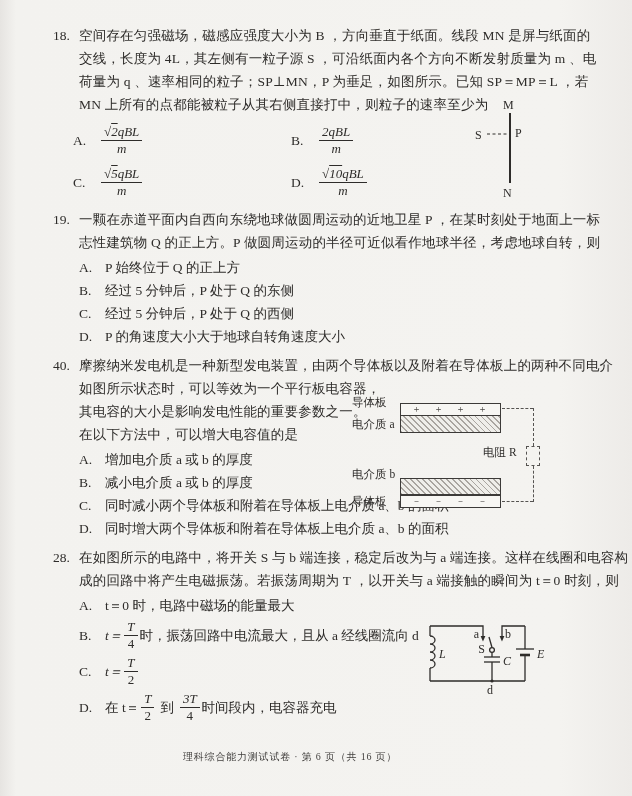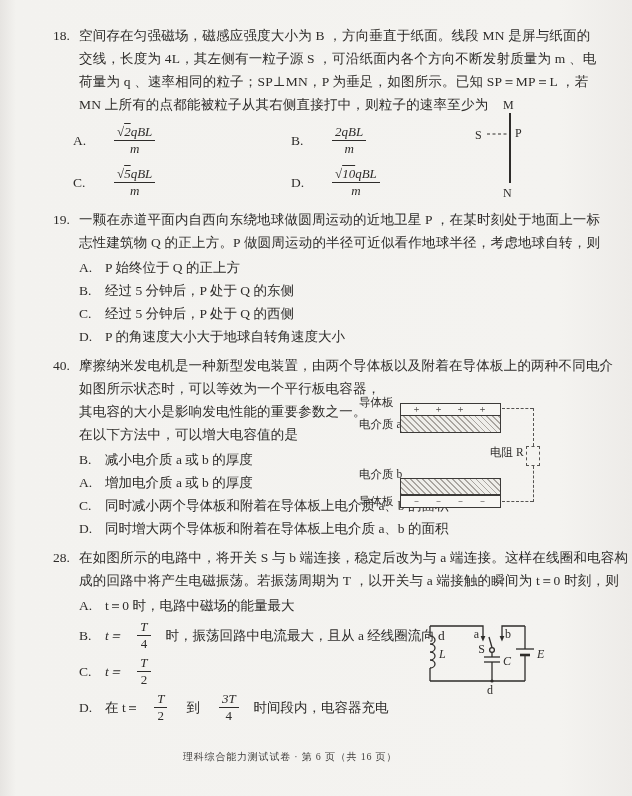--- a/index.html
+++ b/index.html
@@ -16,39 +16,39 @@
   }
   .content { position:absolute; left:53px; top:24px; width:525px; }
   .q { display:flex; margin-bottom:6px; }
   .qnum { width:26px; flex:none; font-size:13.5px; line-height:23px; }
   .qbody { flex:1; font-size:13.5px; line-height:23px; min-width:0; }
   .line { white-space:nowrap; letter-spacing:0.2px; }
   .opts { margin-top:2px; }
   .opt { white-space:nowrap; line-height:23px; }
   .opt-label { display:inline-block; min-width:18px; margin-right:8px; }
   
-  .frac { display:inline-block; vertical-align:middle; text-align:center; margin:0 15px; }
+  .frac { display:inline-block; vertical-align:middle; text-align:center; margin:0 2px; }
   .frac .num { display:block; padding:0 3px 0; border-bottom:1px solid #2e2c2a; line-height:16px; font-size:13px; }
   .frac .den { display:block; line-height:16px; font-size:13px; }
   .it { font-style:italic; }
   .rad { font-style:normal; }
   .sqrt-arg { text-decoration:overline; }
   
   .opts18 { display:grid; grid-template-columns:218px 1fr; row-gap:2px; margin-left:-6px; margin-top:4px; }
   .opt18 { display:flex; align-items:center; height:40px; white-space:nowrap; }
   
   .opt21 { display:flex; align-items:center; white-space:nowrap; }
   .opt21.tall { height:36px; }
   .opt21 .gap { margin:0 4px; }
   
   .diagram18 { position:absolute; left:470px; top:96px; width:110px; height:110px; }
   .diagram18 svg { display:block; }
   
   .diagram20 { position:absolute; left:345px; top:391px; width:287px; height:128px; font-size:11.5px; }
-  .d20 { position:absolute; white-space:nowrap;margin-left:7px; }
+  .d20 { position:absolute; white-space:nowrap; }
   .plate { position:absolute; border:1px solid #3c3a38; box-sizing:border-box; }
   .plate.cond { background:#f7f6f3; text-align:center; color:#4a4846; overflow:hidden; }
   .plate.cond .sign-row { display:block; font-size:9px; line-height:10px; letter-spacing:2px; }
   .plate.hatch {
     background:repeating-linear-gradient(45deg,#a9a5a0 0px,#a9a5a0 1.3px,#efeeea 1.3px,#efeeea 4.2px);
   }
   .dashline { position:absolute; }
   .dash-h { border-top:1.4px dashed #555351; height:0; }
   .dash-v { border-left:1.4px dashed #555351; width:0; }
   .dash-box { position:absolute; border:1.4px dashed #555351; box-sizing:border-box; }
@@ -122,22 +122,22 @@
     </div>
 
     <div class="q">
       <div class="qnum">40.</div>
       <div class="qbody">
         <div class="line">摩擦纳米发电机是一种新型发电装置，由两个导体板以及附着在导体板上的两种不同电介</div>
         <div class="line">如图所示状态时，可以等效为一个平行板电容器，</div>
         <div class="line">其电容的大小是影响发电性能的重要参数之一。</div>
         <div class="line">在以下方法中，可以增大电容值的是</div>
         <div class="opts">
+          <div class="opt"><span class="opt-label">A.</span><span>增加电介质 a 或 b 的厚度</span></div>
           <div class="opt"><span class="opt-label">B.</span><span>减小电介质 a 或 b 的厚度</span></div>
-          <div class="opt"><span class="opt-label">A.</span><span>增加电介质 a 或 b 的厚度</span></div>
           <div class="opt"><span class="opt-label">C.</span><span>同时减小两个导体板和附着在导体板上电介质 a、b 的面积</span></div>
           <div class="opt"><span class="opt-label">D.</span><span>同时增大两个导体板和附着在导体板上电介质 a、b 的面积</span></div>
         </div>
       </div>
     </div>
 
     <div class="q">
       <div class="qnum">28.</div>
       <div class="qbody">
         <div class="line">在如图所示的电路中，将开关 S 与 b 端连接，稳定后改为与 a 端连接。这样在线圈和电容构</div>

